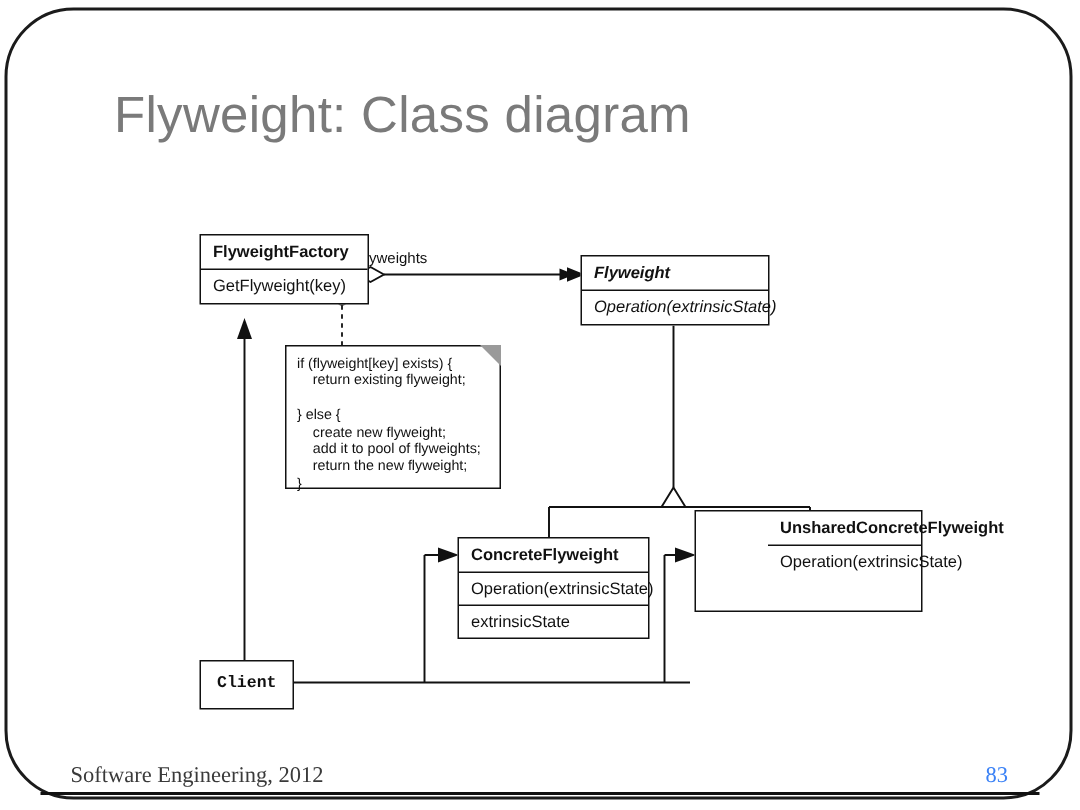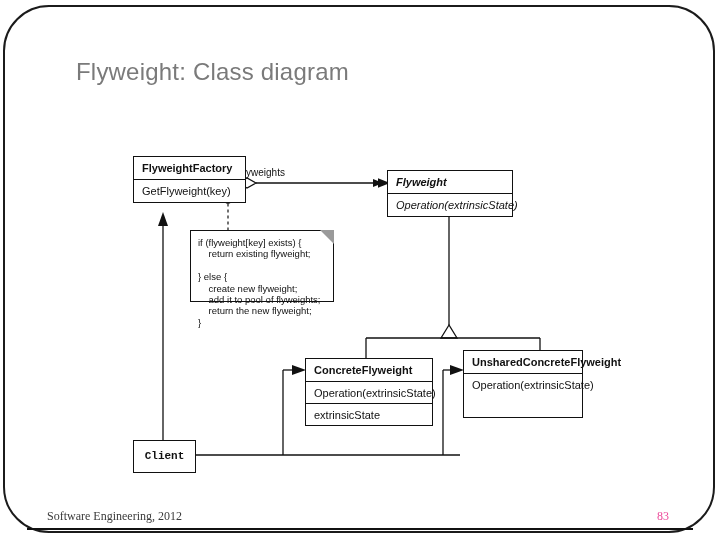--- a/index.html
+++ b/index.html
@@ -30,21 +30,21 @@
     border: 2px solid #1b1b1b;
     border-radius: 46px;
     box-sizing: border-box;
     pointer-events: none;
   }
   
   #title {
     position: absolute;
     left: 76px;
     top: 58px;
-    font-size: 24px;
+    font-size: 34px;
     color: #7a7a7a;
     font-weight: 400;
     letter-spacing: 0.2px;
     white-space: nowrap;
     font-family: "Liberation Sans", sans-serif;
   }
 
   
   #diagram {
     position: absolute;
@@ -127,27 +127,27 @@
     left: 27px;
     top: 528px;
     width: 666px;
     height: 0;
     border-top: 2px solid #111111;
   }
   .footer-text {
     position: absolute;
     top: 509px;
     font-family: "Liberation Serif", serif;
-    font-size: 12px;
+    font-size: 15px;
     color: #3a3a3a;
     white-space: nowrap;
   }
   #footer-left  { left: 47px; }
   #footer-center{ left: 281px; }
-  #footer-page  { left: 657px; color: #ec4899; }
+  #footer-page  { left: 657px; color: #3b82f6; }
 </style>
 </head>
 <body>
 
 <div id="slide">
 
   <div id="slide-frame"></div>
 
   <div id="title">Flyweight: Class diagram</div>
 
@@ -188,39 +188,39 @@
     <div class="uml-box" style="left:133px; top:156px; width:113px; height:47px;">
       <div class="uml-row uml-title">FlyweightFactory</div>
       <div class="uml-row sep">GetFlyweight(key)</div>
     </div>
 
     <div class="uml-box" style="left:387px; top:170px; width:126px; height:47px;">
       <div class="uml-row uml-title abstract">Flyweight</div>
       <div class="uml-row sep uml-op abstract">Operation(extrinsicState)</div>
     </div>
 
-    <div id="note-box" style="left:190px; top:230px; width:144px; height:72px;">
+    <div id="note-box" style="left:190px; top:230px; width:144px; height:96px;">
       <div id="note-fold"></div>
       <div id="note-text">if (flyweight[key] exists) {
     return existing flyweight;
 
 } else {
     create new flyweight;
     add it to pool of flyweights;
     return the new flyweight;
 }</div>
     </div>
 
     <div class="uml-box" style="left:305px; top:358px; width:128px; height:68px;">
       <div class="uml-row uml-title">ConcreteFlyweight</div>
       <div class="uml-row sep">Operation(extrinsicState)</div>
       <div class="uml-row sep">extrinsicState</div>
     </div>
 
-    <div class="uml-box" style="left:463px; top:350px; width:120px; height:68px;">
+    <div class="uml-box" style="left:463px; top:340px; width:152px; height:68px;padding-left:48px;">
       <div class="uml-row uml-title">UnsharedConcreteFlyweight</div>
       <div class="uml-row sep">Operation(extrinsicState)</div>
     </div>
 
     <div class="uml-box" style="left:133px; top:440px; width:63px; height:33px;">
       <div class="uml-row uml-title uml-center" style="height:30px;">Client</div>
     </div>
 
   </div>
 

